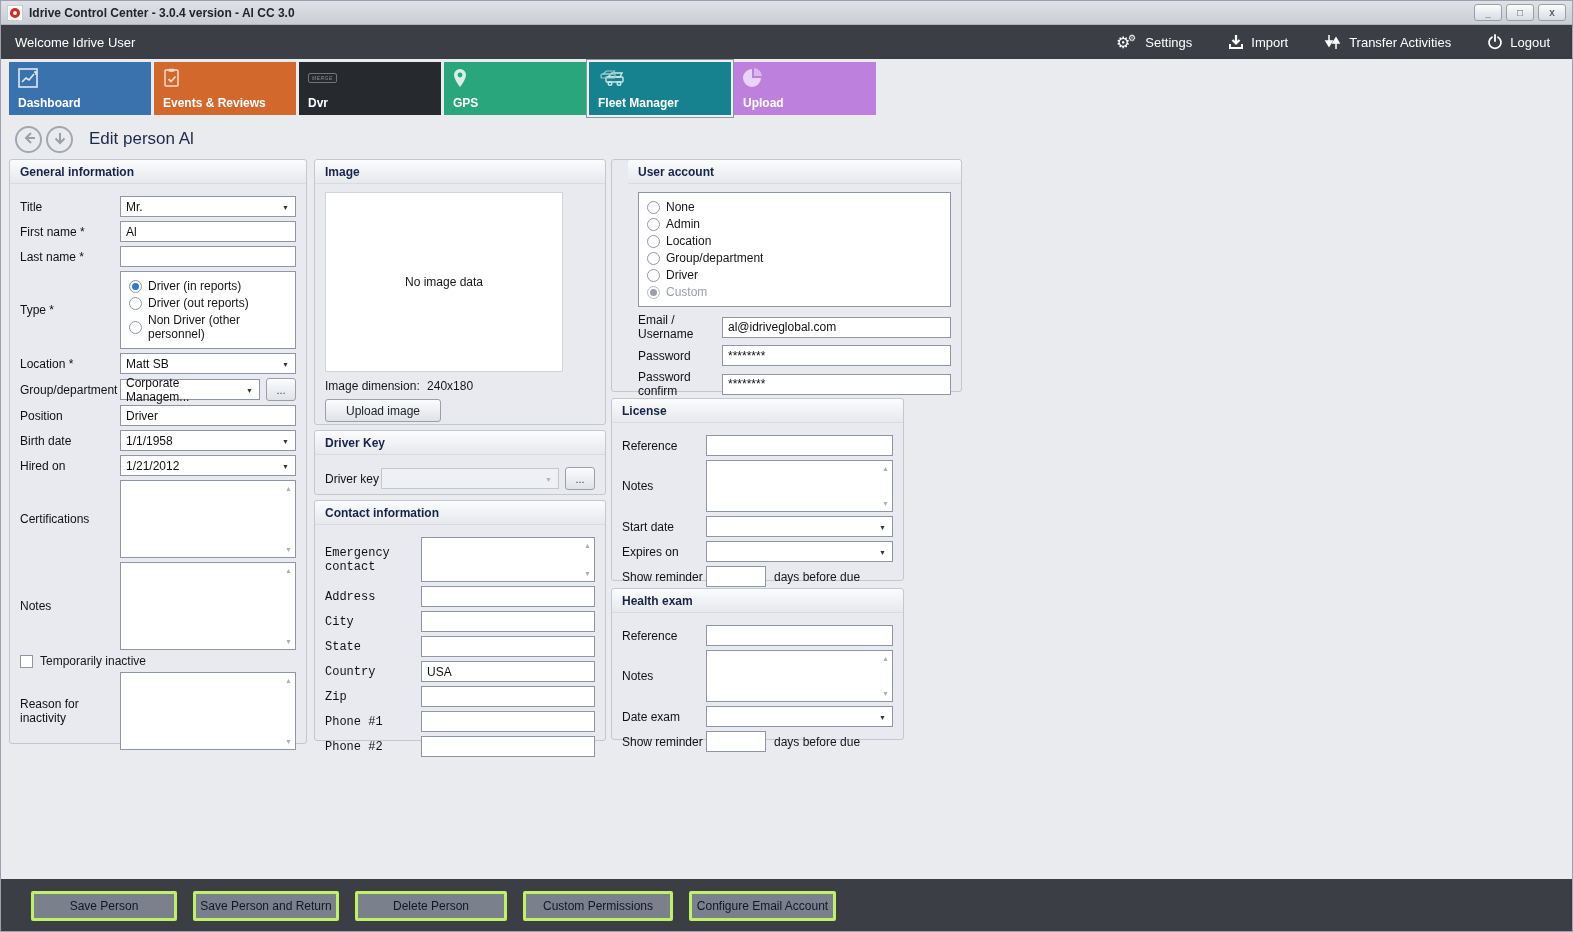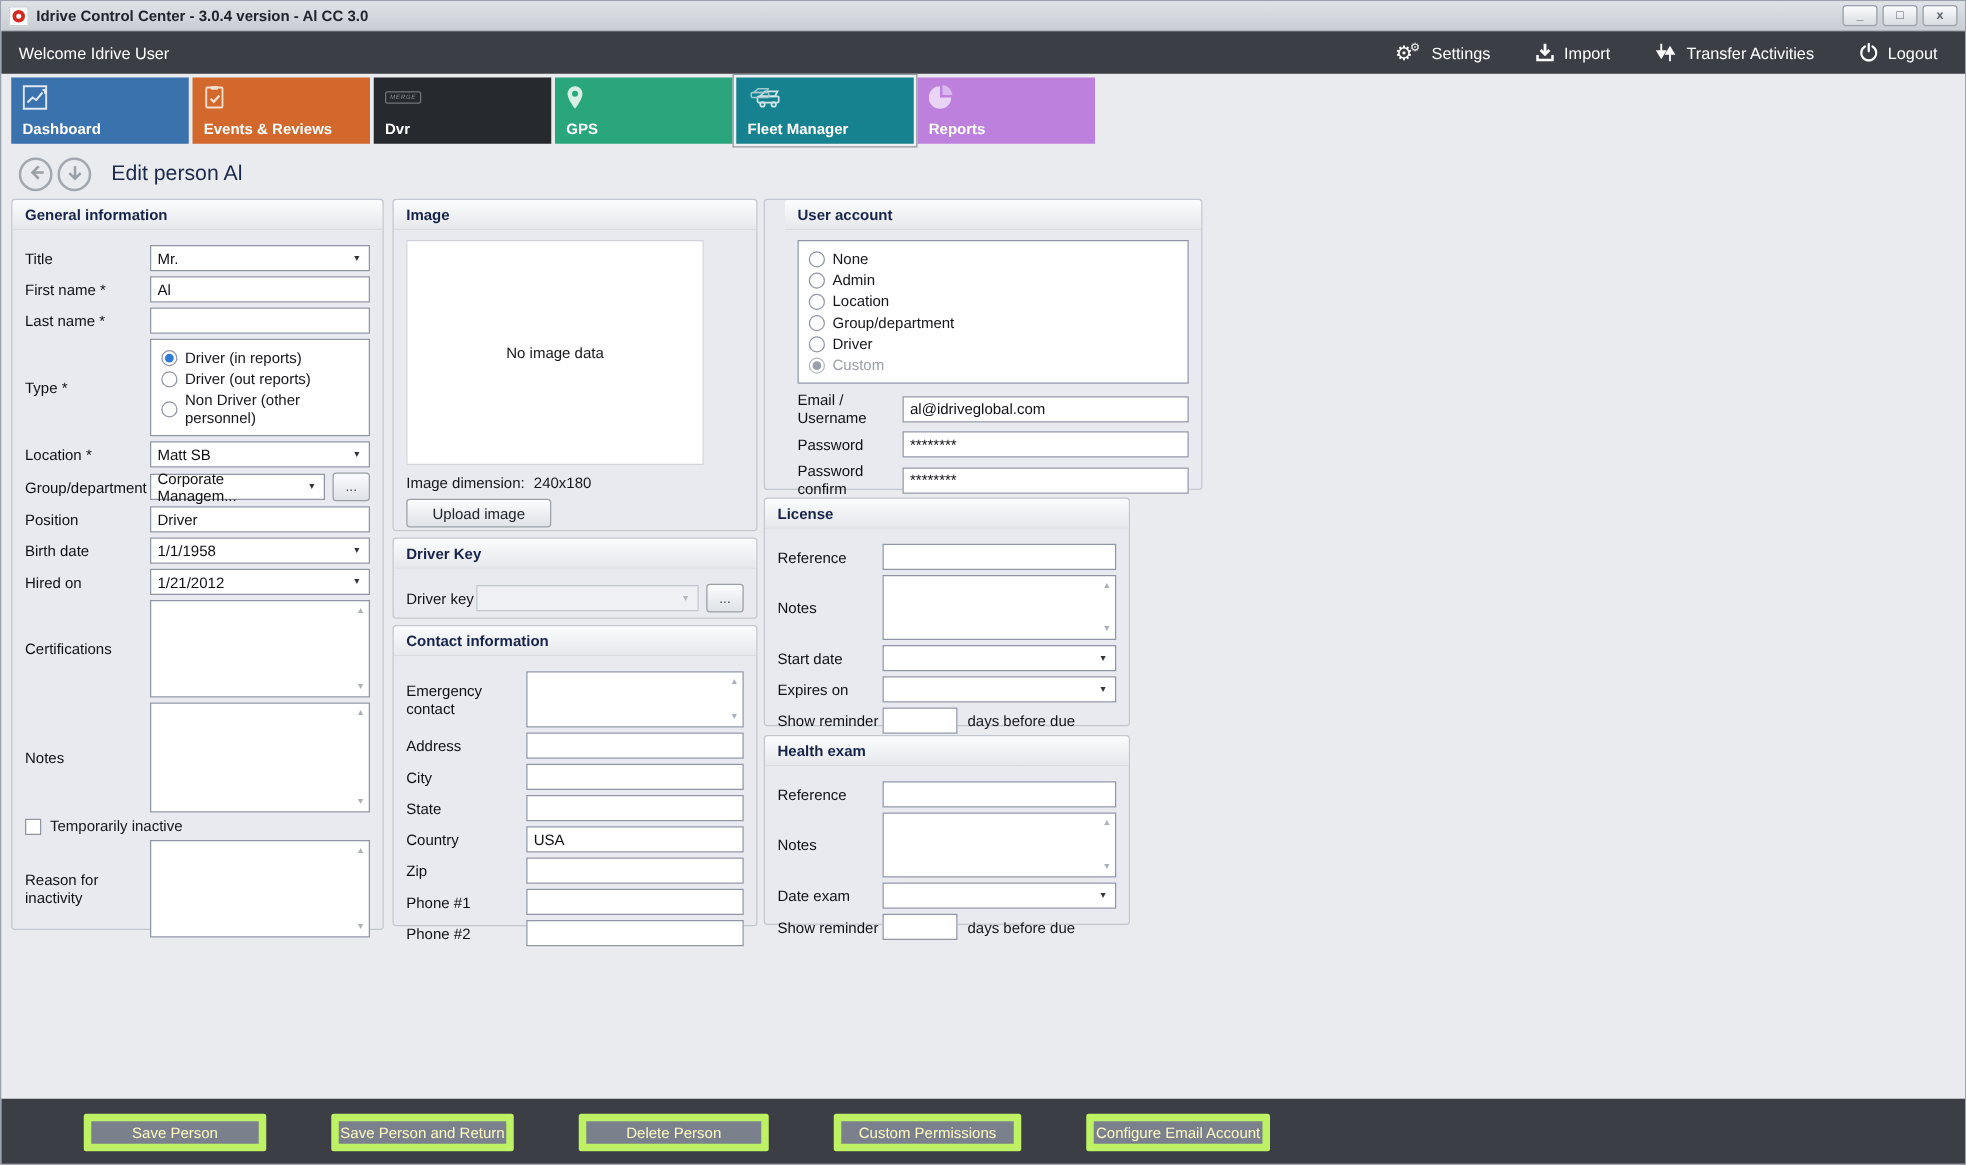--- a/index.html
+++ b/index.html
@@ -78,21 +78,21 @@
   .ghead{
     height:24px; background:linear-gradient(#fbfcfd,#e6e8ec);
     border-bottom:1px solid #d8dbe0; border-radius:3px 3px 0 0;
     display:flex; align-items:center; padding:0 10px;
     font-weight:bold; color:#16244a; font-size:12px;
   }
   .gbody{padding:8px 10px 6px 10px;}
 
   .frow{display:flex; align-items:center; margin:4px 0;}
   .flabel{width:100px; flex:none; font-size:12px; color:#101014;}
-  .c2 .flabel{width:96px;}
+  .c2 .flabel{width:96px;font-family:Liberation Mono, monospace;}
   .c3 .flabel{width:84px;}
   .fctrl{flex:1; display:flex; align-items:center;}
 
   .tinput{
     flex:1; height:21px; background:#fff; border:1px solid #8e96a6;
     font-family:"Liberation Sans",sans-serif; font-size:12px; padding:1px 5px; color:#101014;
     min-width:0;
   }
   .tselect{
     flex:1; height:21px; background:#fff; border:1px solid #8e96a6;
@@ -152,23 +152,23 @@
   .uploadbtn{width:116px;}
 
   .suffix{margin-left:8px; font-size:12px;}
 
   
   .footer{
     position:absolute; left:0; top:878px; width:100%; height:53px;
     background:#3b3e44; display:flex; align-items:center; gap:16px; padding-left:30px;
   }
   .fbtn{
-    height:30px; background:#7b818c; color:#fef9c3; font-size:12px;
-    border:6px solid #bef264; border-radius:2px;
-    display:flex; align-items:center; justify-content:center;margin-left:36px;
+    height:30px; background:#7b818c; color:#0f172a; font-size:12px;
+    border:3px solid #bef264; border-radius:2px;
+    display:flex; align-items:center; justify-content:center;
   }
   .fbtn.w1{width:146px;} .fbtn.w2{width:146px;} .fbtn.w3{width:152px;}
   .fbtn.w4{width:150px;} .fbtn.w5{width:147px;}
 
   .dvrbadge{
     border:1px solid #70757b; border-radius:2px; color:#8a8f94;
     font-size:5px; padding:1px 3px; letter-spacing:0.5px; font-style:italic;
   }
 </style>
 </head>
@@ -281,21 +281,21 @@
     </div>
     <div class="tlabel">Fleet Manager</div>
   </div>
   <div class="tile t-reports" style="left:733px">
     <div class="ticon">
       <svg width="20" height="20" viewBox="0 0 20 20">
           <path d="M9 1a9 9 0 1 0 9 9H9z" fill="#ead4f6"></path>
           <path d="M11 0a9 9 0 0 1 8 8h-8z" fill="#d9b8ef"></path>
         </svg>
     </div>
-    <div class="tlabel">Reports</div>
+    <div class="tlabel">Upload</div>
   </div>
 </div>
 
 <div class="pagehead">
   <div class="circlebtn">
     <span>
       <svg width="14" height="14" viewBox="0 0 14 14">
           <path d="M9 2L4 7l5 5" stroke="#9aa0a8" stroke-width="2" fill="none"></path>
           <path d="M4 7h9" stroke="#9aa0a8" stroke-width="2"></path>
         </svg>

